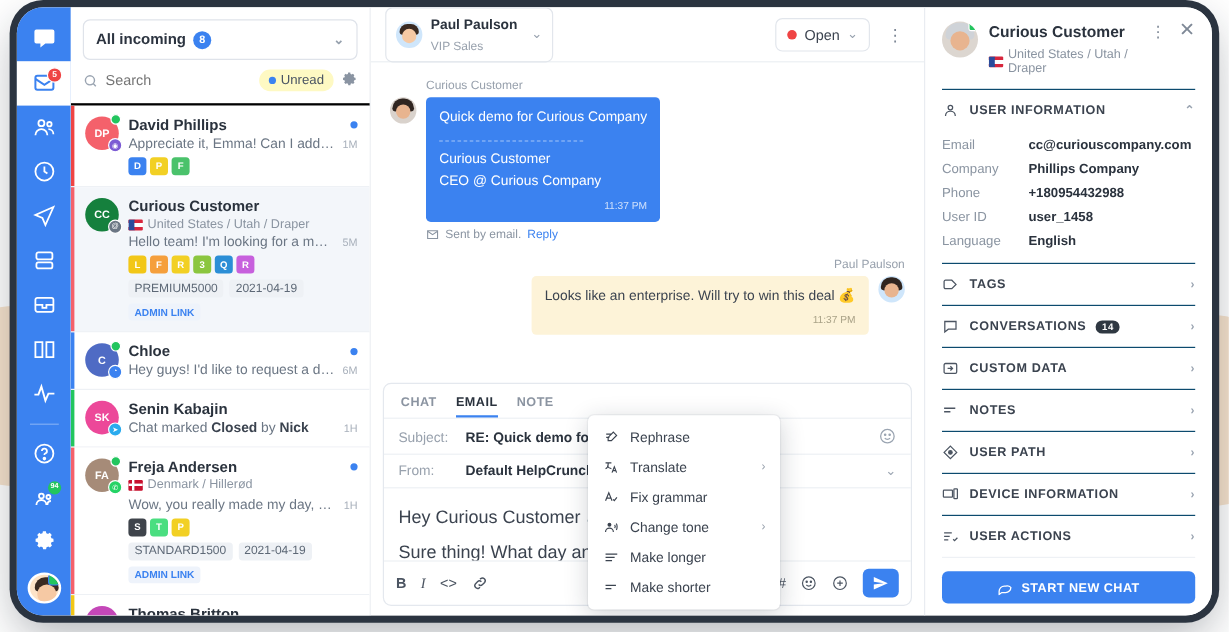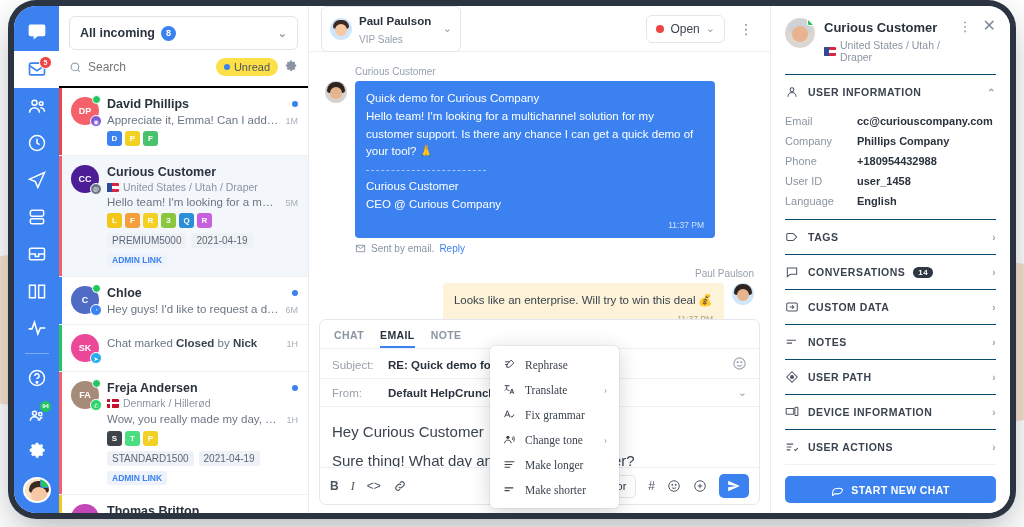--- a/index.html
+++ b/index.html
@@ -88,21 +88,21 @@
     padding: 0 10px 10px; border-bottom: 2px solid #000000;
   }
   .search-box { display:flex; align-items:center; gap:6px; flex:1; }
   .search-box svg { width: 13px; height: 13px; color: #9aa4b1; flex:0 0 13px;}
   .search-input {
     border: none; outline: none; font-size: 12px; color: #828d9b;
     font-family: "Liberation Sans", sans-serif; width: 100%; background: transparent;
   }
   .unread-pill {
     display: flex; align-items: center; gap: 4px;
-    background: #fde047; border-radius: 11px; padding: 3px 8px;
+    background: #fef9c3; border-radius: 11px; padding: 3px 8px;
     font-size: 11px; color: #4a5463;
   }
   .unread-pill .d { width: 6px; height: 6px; border-radius: 50%; background: #3b82f0; }
   .gear { color: #8a94a2; }
   .gear svg { width: 14px; height: 14px; display:block; }
 
   .conv-scroll { flex: 1 1 auto; overflow: hidden; }
   .conv {
     display: flex; gap: 8px; padding: 9px 10px 9px 12px;
     border-bottom: 1px solid #eef1f5; position: relative; background: #fff;
@@ -219,24 +219,24 @@
   }
   .ai-btn .wand { color: #7c4dff; font-size: 11px; }
   .send-btn {
     width: 30px; height: 24px; border-radius: 5px; background: #3b82f0;
     display: flex; align-items: center; justify-content: center; color: #fff;
   }
   .send-btn svg { width: 14px; height: 14px; }
 
   
   .ai-menu {
-    position: absolute; left: 170px; top: 26px; width: 129px;
+    position: absolute; left: 170px; top: 26px; width: 160px;
     background: #fff; border-radius: 5px;
     box-shadow: 0 4px 20px rgba(25,35,50,.20), 0 0 0 1px rgba(25,35,50,.05);
-    padding: 6px 0; z-index: 30; font-family: Liberation Serif, serif;
+    padding: 6px 0; z-index: 30;
   }
   .ai-item {
     display: flex; align-items: center; gap: 9px;
     padding: 6px 12px; font-size: 11.5px; color: #3b434f;
   }
   .ai-item .ic { width: 14px; flex: 0 0 14px; color: #3b434f; display:flex;align-items:center;justify-content:center;}
   .ai-item .ic svg { width: 13px; height: 13px; }
   .ai-item .arr { margin-left: auto; color: #98a1ad; font-size: 10px; }
 
   
@@ -417,21 +417,21 @@
             </span>
             <span class="tag-row">
               <span class="tag-sq" style="background:#3b82f0">D</span>
               <span class="tag-sq" style="background:#f2d024">P</span>
               <span class="tag-sq" style="background:#4ac26b">F</span>
             </span>
           </span>
         </div>
         <div class="conv selected">
           <span class="conv-bar" style="background:#f4616b"></span>
-          <span class="av" style="background:#4c1d95">
+          <span class="av" style="background:#15803d">
             <span class="av-txt">CC</span>
             <span class="av-badge" style="background:#6b7684">@</span>
           </span>
           <span class="conv-body">
             <span class="conv-top">
               <span class="conv-name">Curious Customer</span>
             </span>
             <span class="conv-loc">
               <span class="flag" style="background:linear-gradient(180deg,#d7263d 0 33%,#fff 33% 66%,#d7263d 66%);box-shadow:inset 5px 0 0 #2b4b9b"></span>
               <span>United States / Utah / Draper</span>
@@ -473,20 +473,23 @@
             </span>
           </span>
         </div>
         <div class="conv">
           <span class="conv-bar" style="background:#22c55e"></span>
           <span class="av" style="background:#ec4899">
             <span class="av-txt">SK</span>
             <span class="av-badge" style="background:#2aabee">➤</span>
           </span>
           <span class="conv-body">
+            <span class="conv-top">
+              <span class="conv-name">Senin Kabajin</span>
+            </span>
             <span class="conv-msg-row">
               <span class="conv-msg">Chat marked <b>Closed</b> by <b>Nick</b></span>
               <span class="conv-time">1H</span>
             </span>
           </span>
         </div>
         <div class="conv">
           <span class="conv-bar" style="background:#f4616b"></span>
           <span class="av" style="background:#a68b78">
             <span class="av-txt">FA</span>
@@ -558,21 +561,20 @@
 
     <div class="msgs">
       <div class="m-name" style="margin-left:30px">Curious Customer</div>
       <div class="m-row">
         <span class="m-av">
           <span class="hair"></span>
           <span class="face"></span>
         </span>
         <div class="bubble-in">
           <div>Quick demo for Curious Company</div>
-          <div>Hello team! I'm looking for a multichannel solution for my customer support. Is there any chance I can get a quick demo of your tool? 🙏</div>
           <div class="bubble-sep"></div>
           <div>Curious Customer</div>
           <div>CEO @ Curious Company</div>
           <div class="b-time">11:37 PM</div>
         </div>
       </div>
       <div class="sent-by">
         <svg viewBox="0 0 24 24" fill="currentColor">
             <path d="M3 5h18v14H3z" fill="none" stroke="currentColor" stroke-width="2"></path>
             <path d="M3 6l9 6 9-6" fill="none" stroke="currentColor" stroke-width="2"></path>

